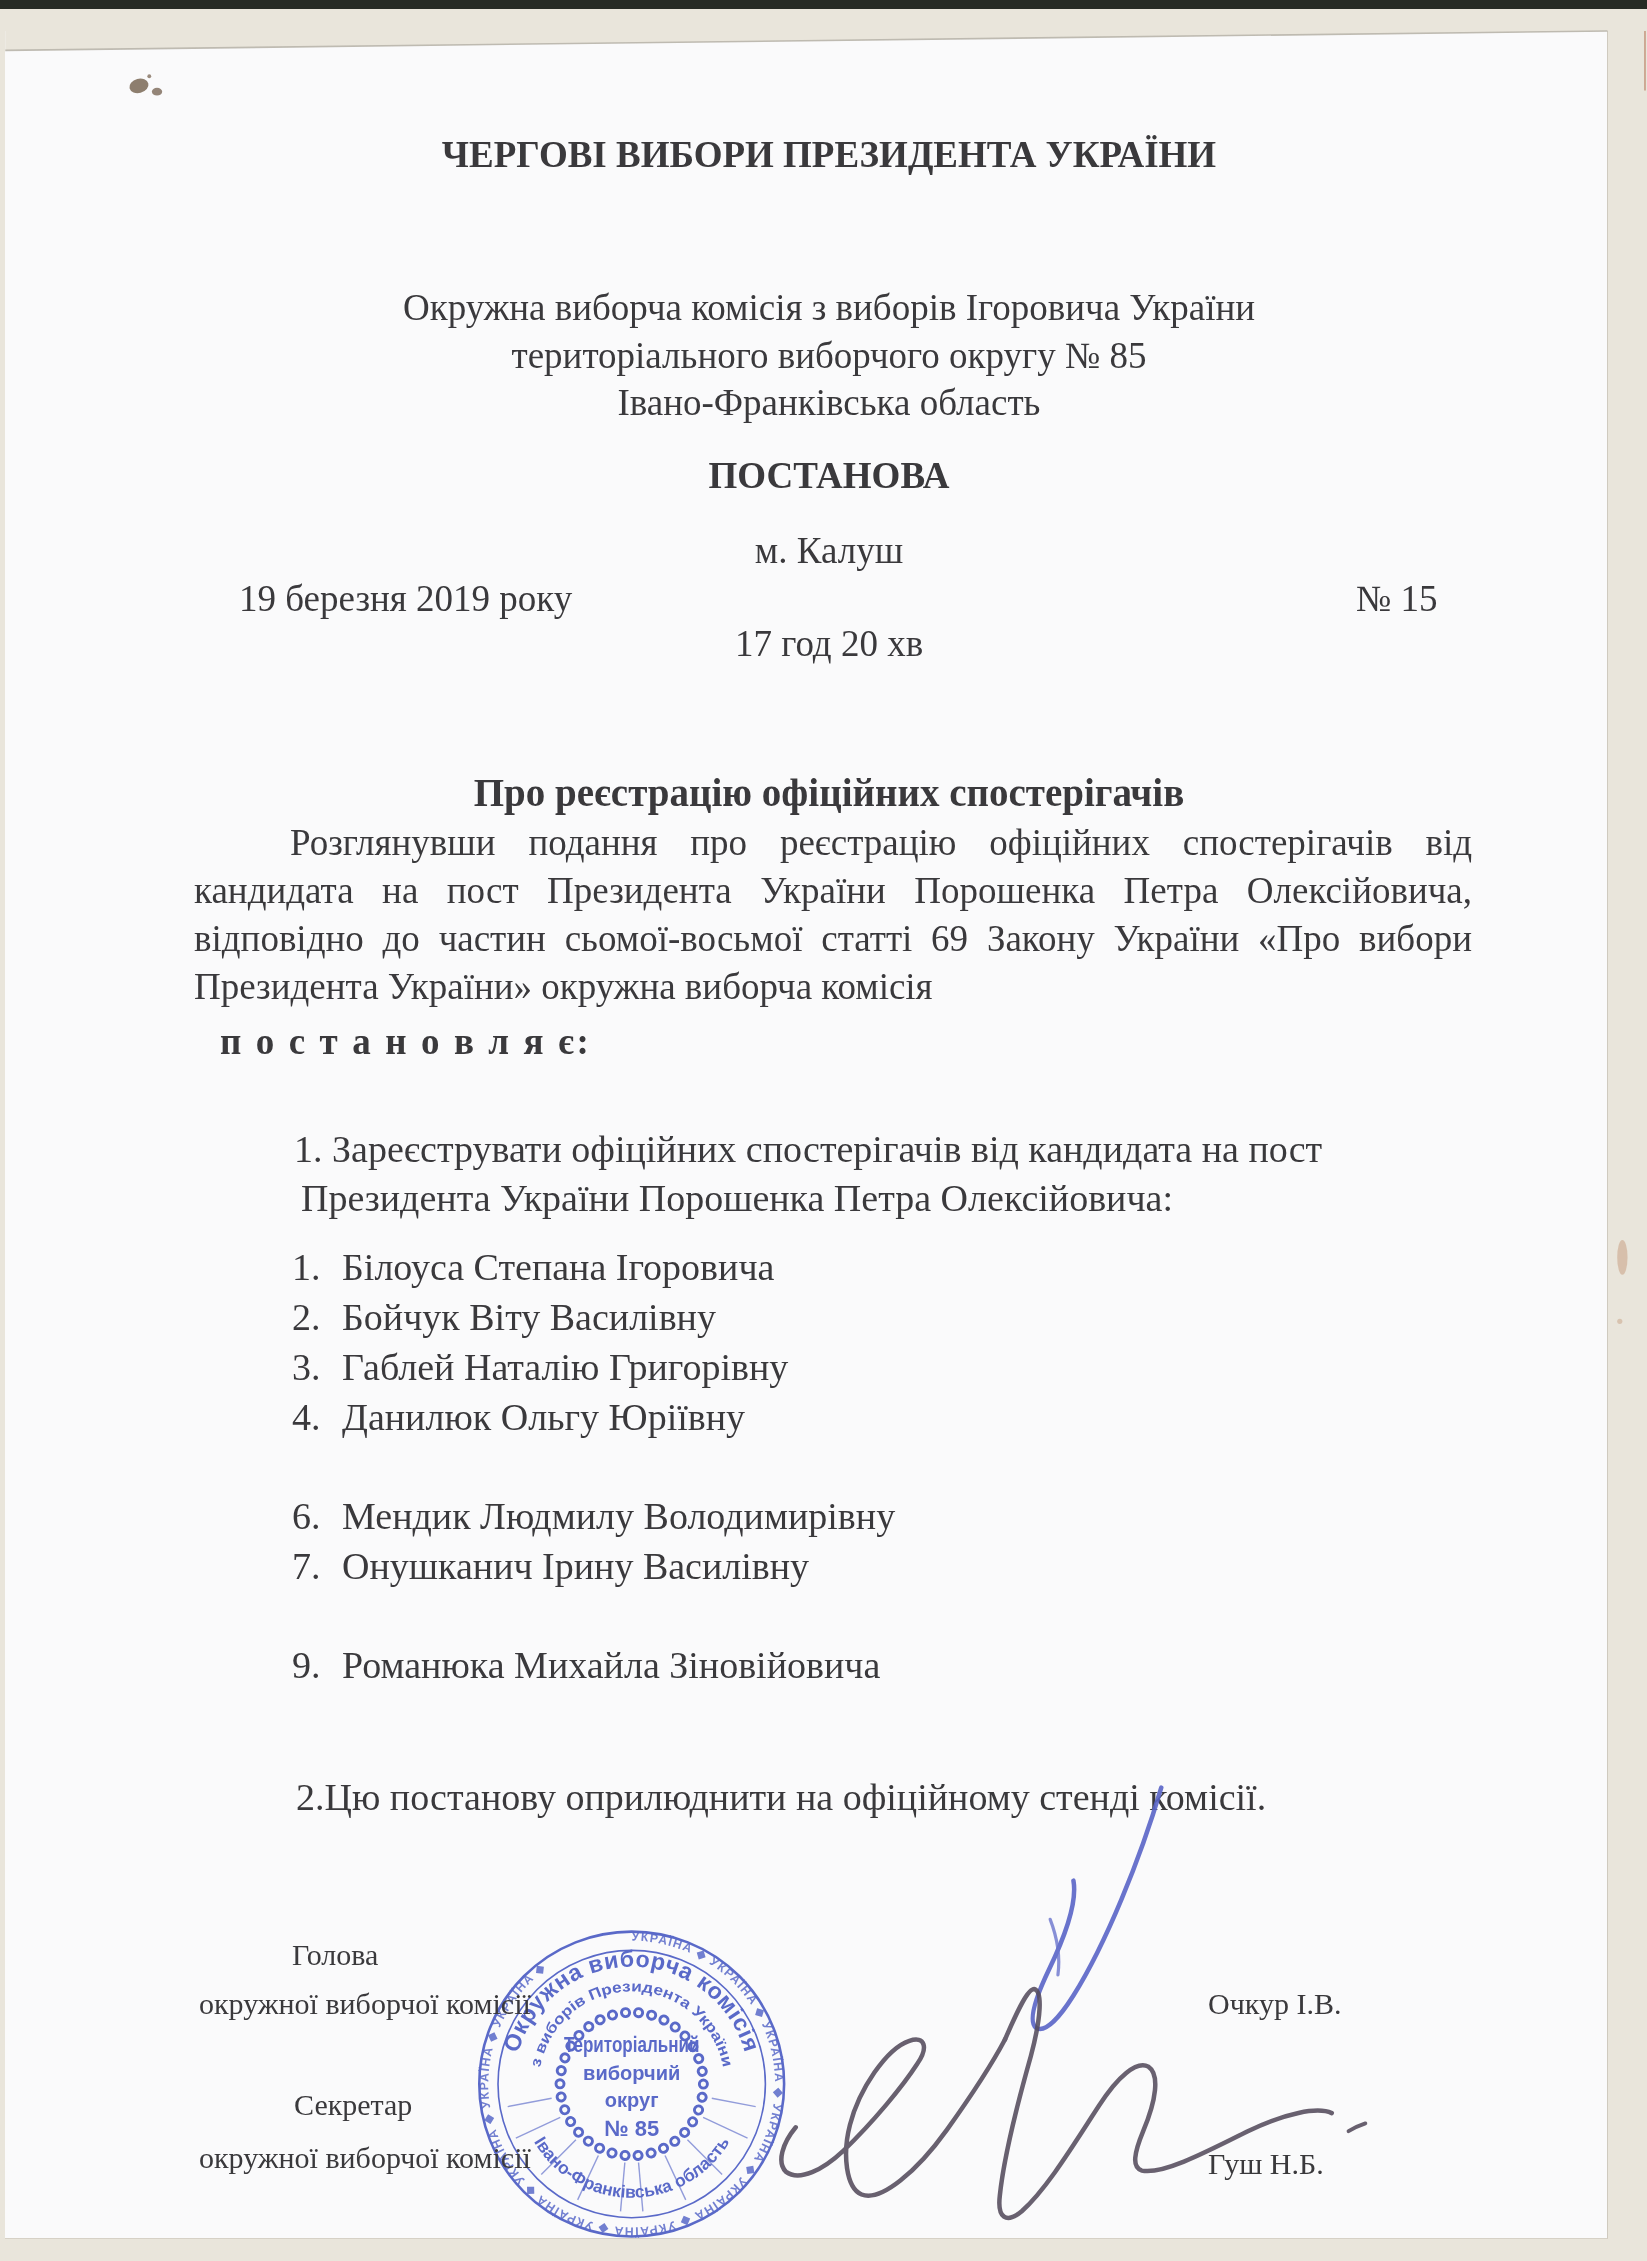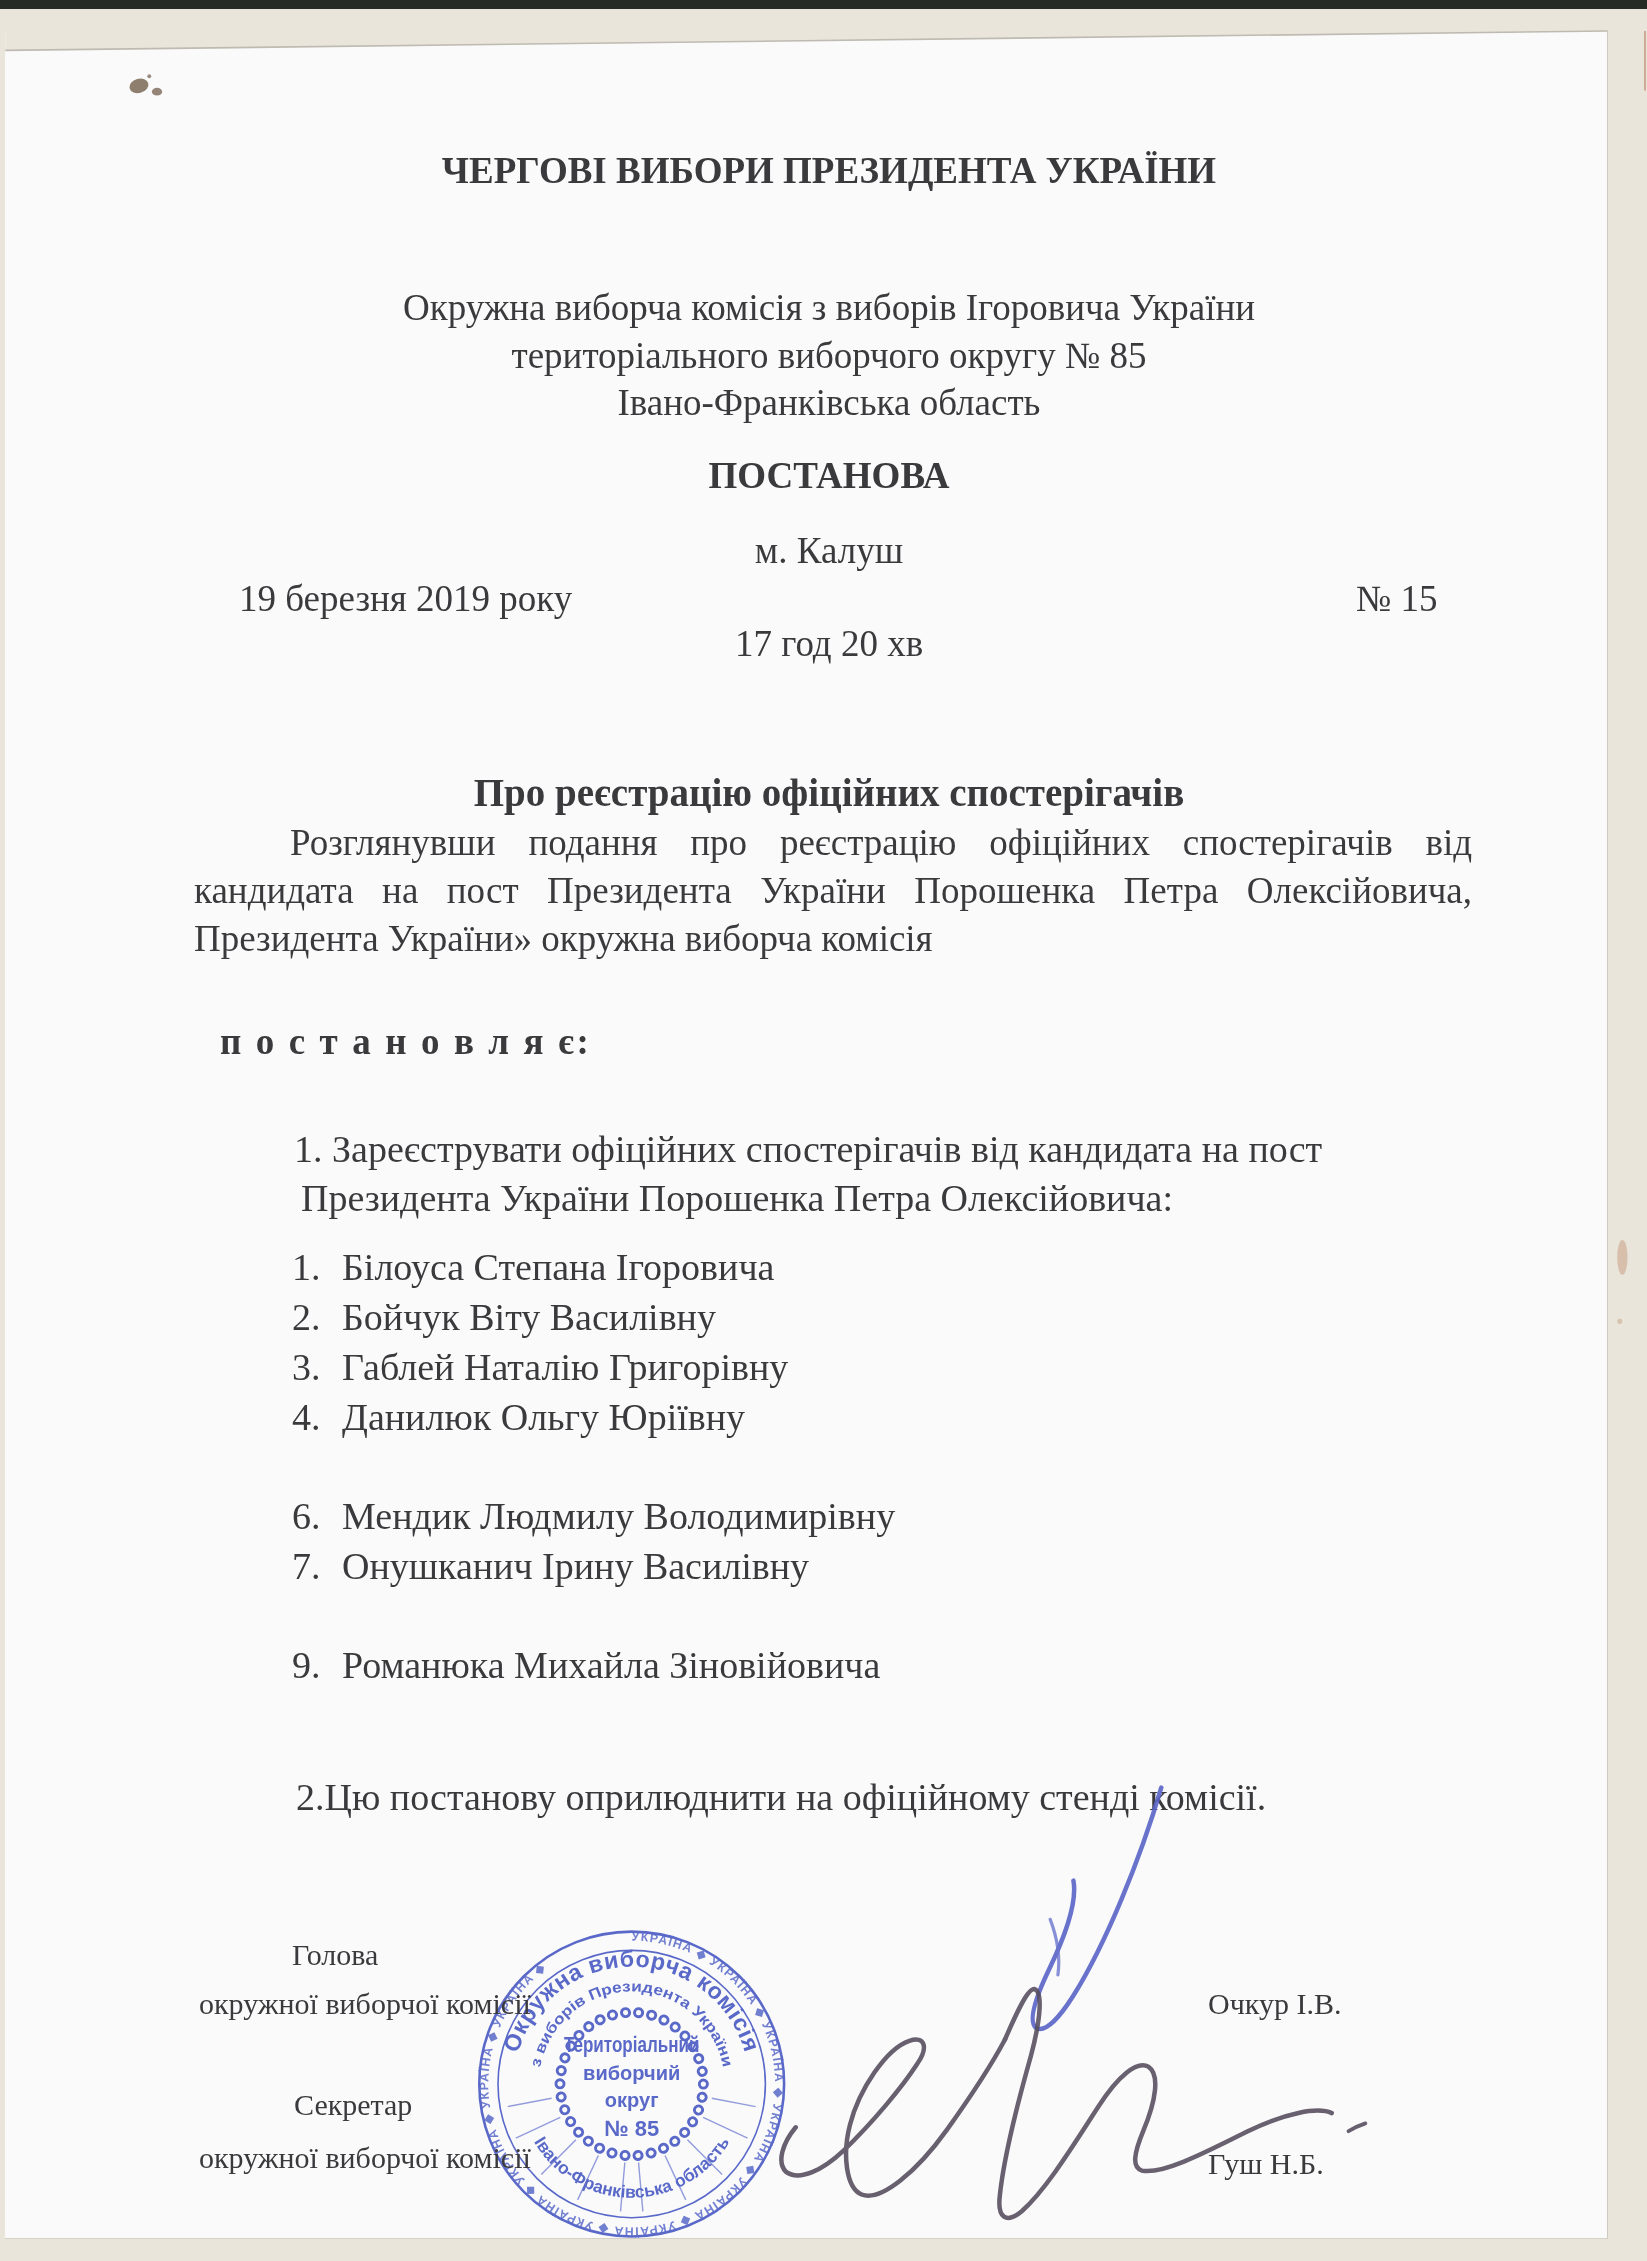--- a/index.html
+++ b/index.html
@@ -104,38 +104,39 @@
       </text>
       <text x="250" y="200" font-size="33" text-anchor="middle" textLength="210" lengthAdjust="spacingAndGlyphs">Територіальний</text>
       <text x="250" y="243" font-size="31" text-anchor="middle">виборчий</text>
       <text x="250" y="286" font-size="31" text-anchor="middle">округ</text>
       <text x="250" y="330" font-size="34" text-anchor="middle">№ 85</text>
     </g>
   </g>
 </svg>
 
 <div class="textlayer">
-  <div class="line center bold" style="top:152px;">ЧЕРГОВІ ВИБОРИ ПРЕЗИДЕНТА УКРАЇНИ</div>
+  <div class="line center bold" style="top:136px;">ЧЕРГОВІ ВИБОРИ ПРЕЗИДЕНТА УКРАЇНИ</div>
 
   <div class="line center" style="top:289px;">Окружна виборча комісія з виборів Ігоровича України</div>
   <div class="line center" style="top:337px;">територіального виборчого округу № 85</div>
   <div class="line center" style="top:384px;">Івано-Франківська область</div>
 
   <div class="line center bold" style="top:457px;">ПОСТАНОВА</div>
   <div class="line center" style="top:504px;margin-top:28px;">м. Калуш</div>
 
   <div class="line" style="left:239px;top:580px;">19 березня 2019 року</div>
   <div class="line" style="left:1356px;top:580px;">№ 15</div>
   <div class="line center" style="top:625px;">17 год 20 хв</div>
 
   <div class="line center bold" style="top:773px;font-size:39px;">Про реєстрацію офіційних спостерігачів</div>
 
   <div class="para">
     <div class="pline first">Розглянувши подання про реєстрацію офіційних спостерігачів від</div>
     <div class="pline">кандидата на пост Президента України Порошенка Петра Олексійовича,</div>
+    <div class="pline">відповідно до частин сьомої-восьмої статті 69 Закону України «Про вибори</div>
     <div class="pline last">Президента України»  окружна виборча  комісія</div>
   </div>
 
   <div class="resolves">п о с т а н о в л я є:</div>
 
   <div class="line" style="left:294px;top:1130px;font-size:38px;">1. Зареєструвати офіційних спостерігачів від кандидата на пост</div>
   <div class="line" style="left:301px;top:1179px;font-size:38px;">Президента України Порошенка Петра Олексійовича:</div>
 
   <div class="obs-row" style="top:1248px;"><span class="onum">1.</span><span>Білоуса Степана Ігоровича</span></div>
   <div class="obs-row" style="top:1298px;"><span class="onum">2.</span><span>Бойчук Віту Василівну</span></div>

